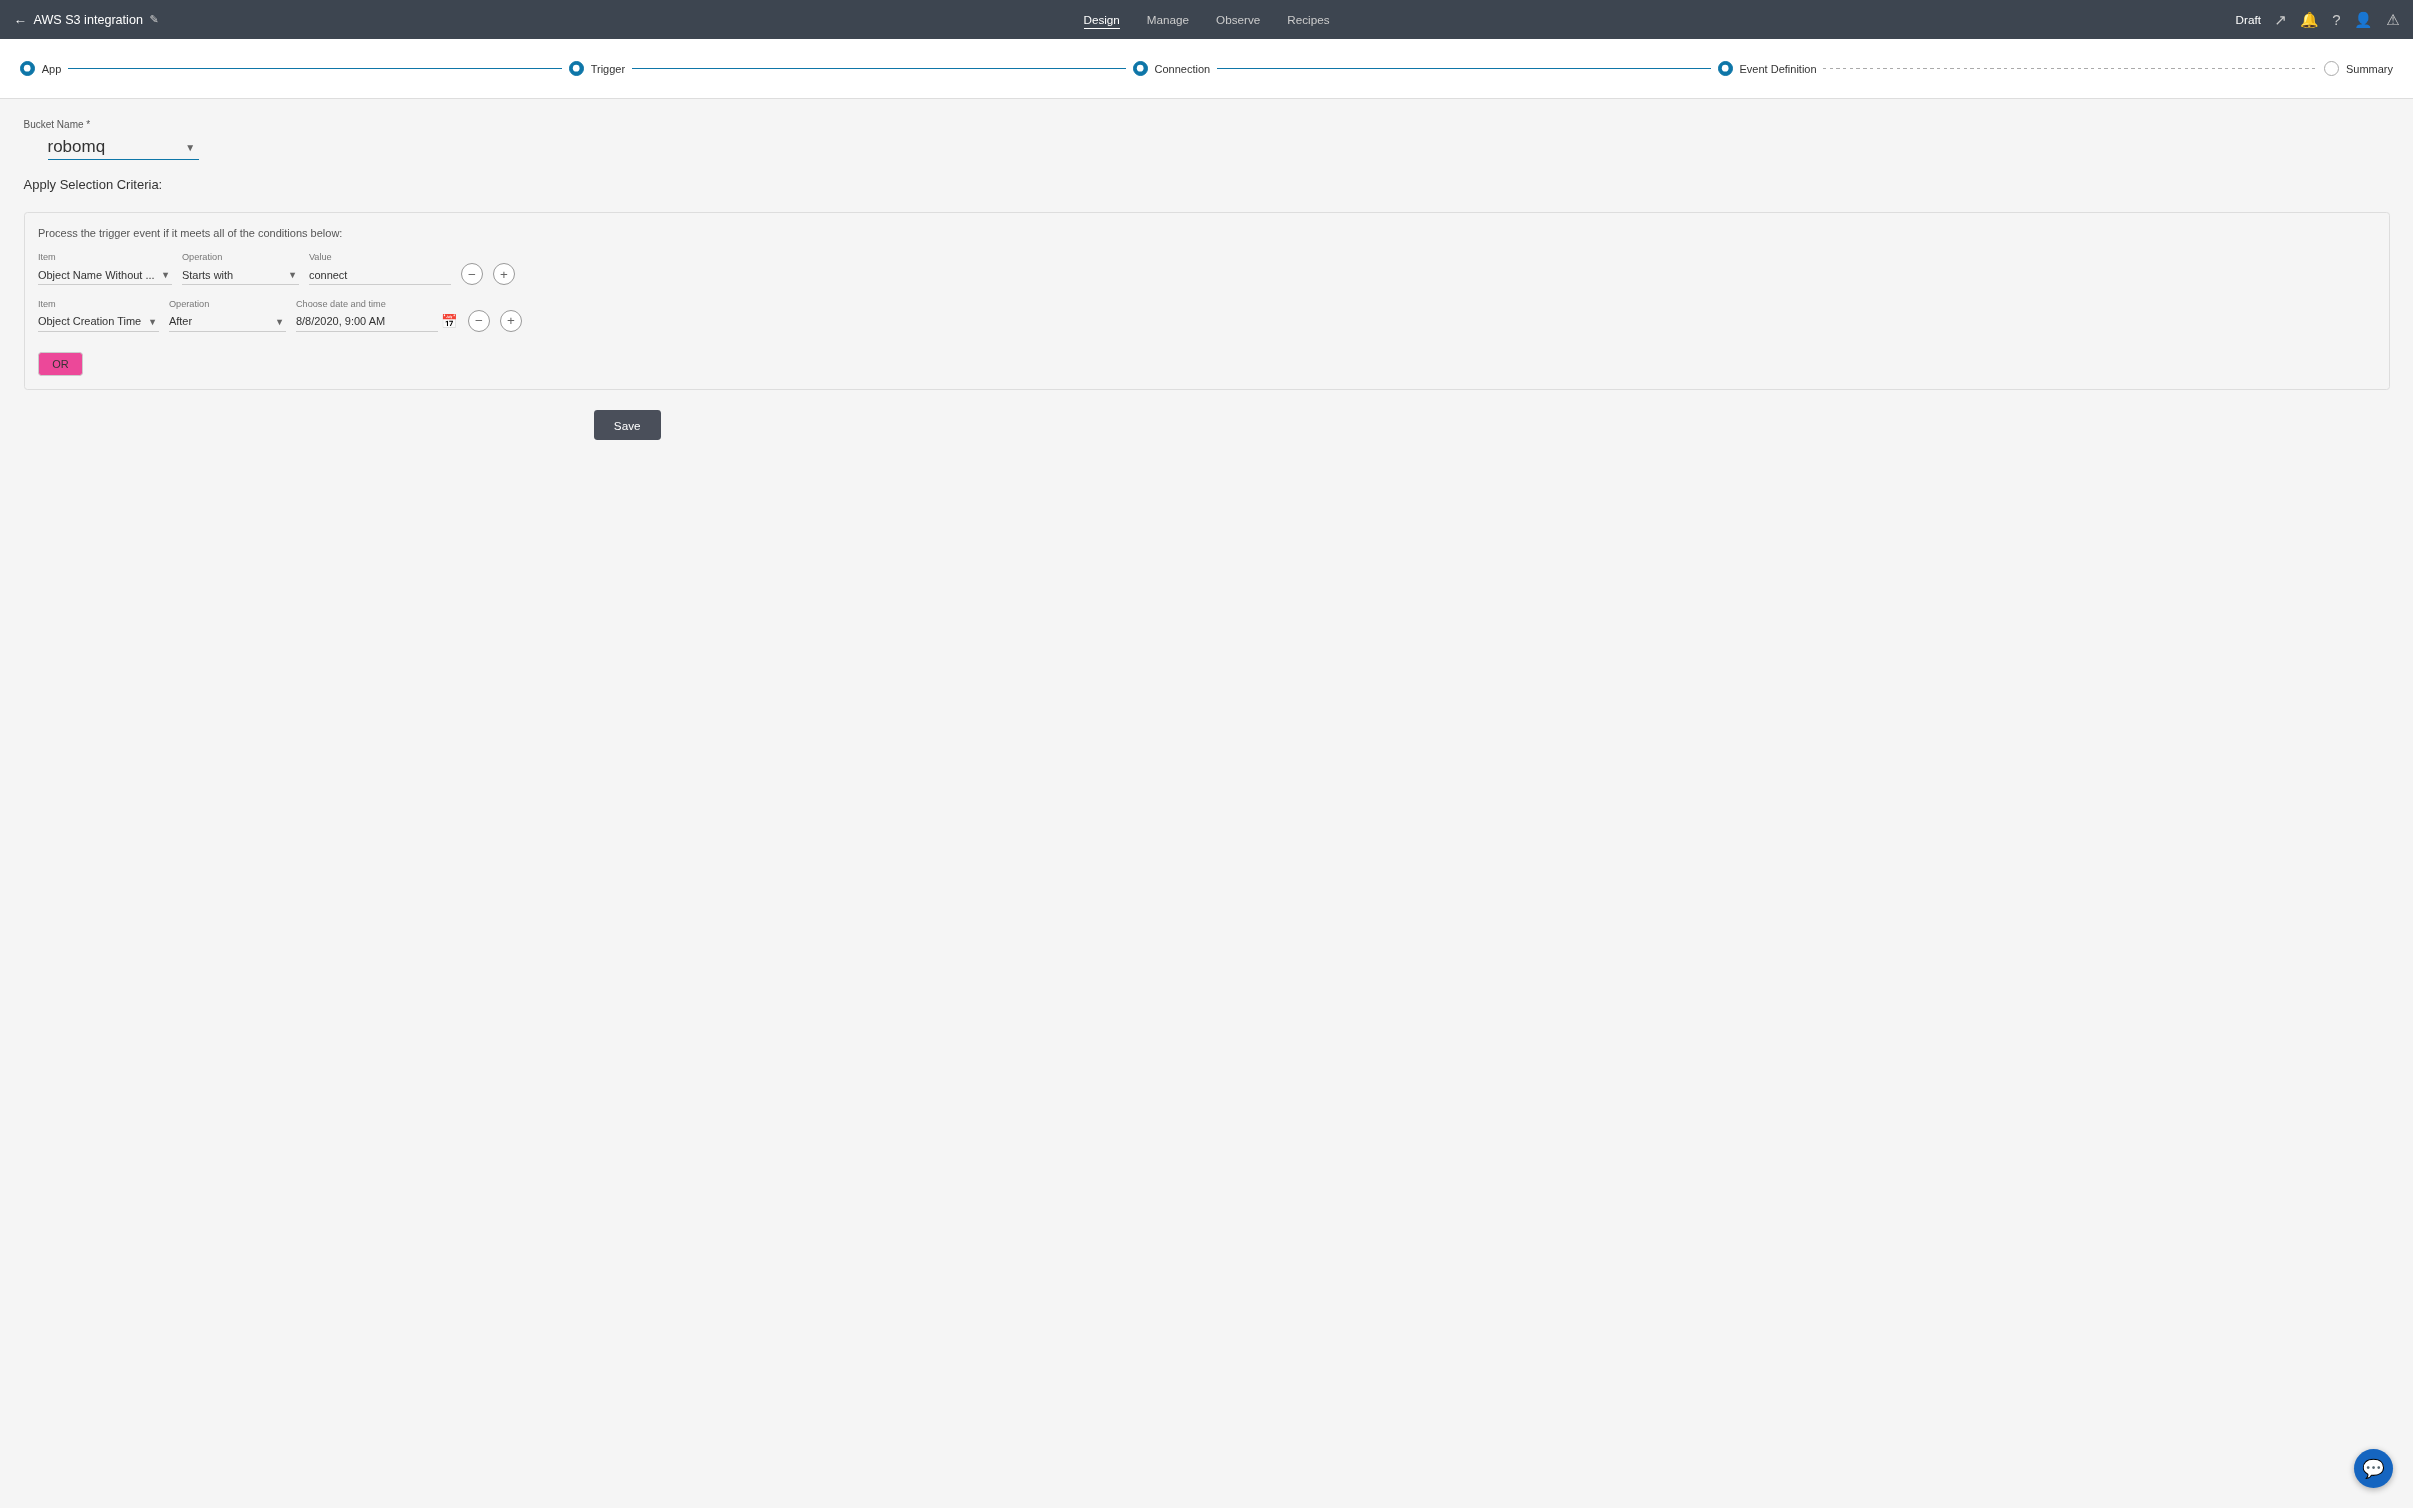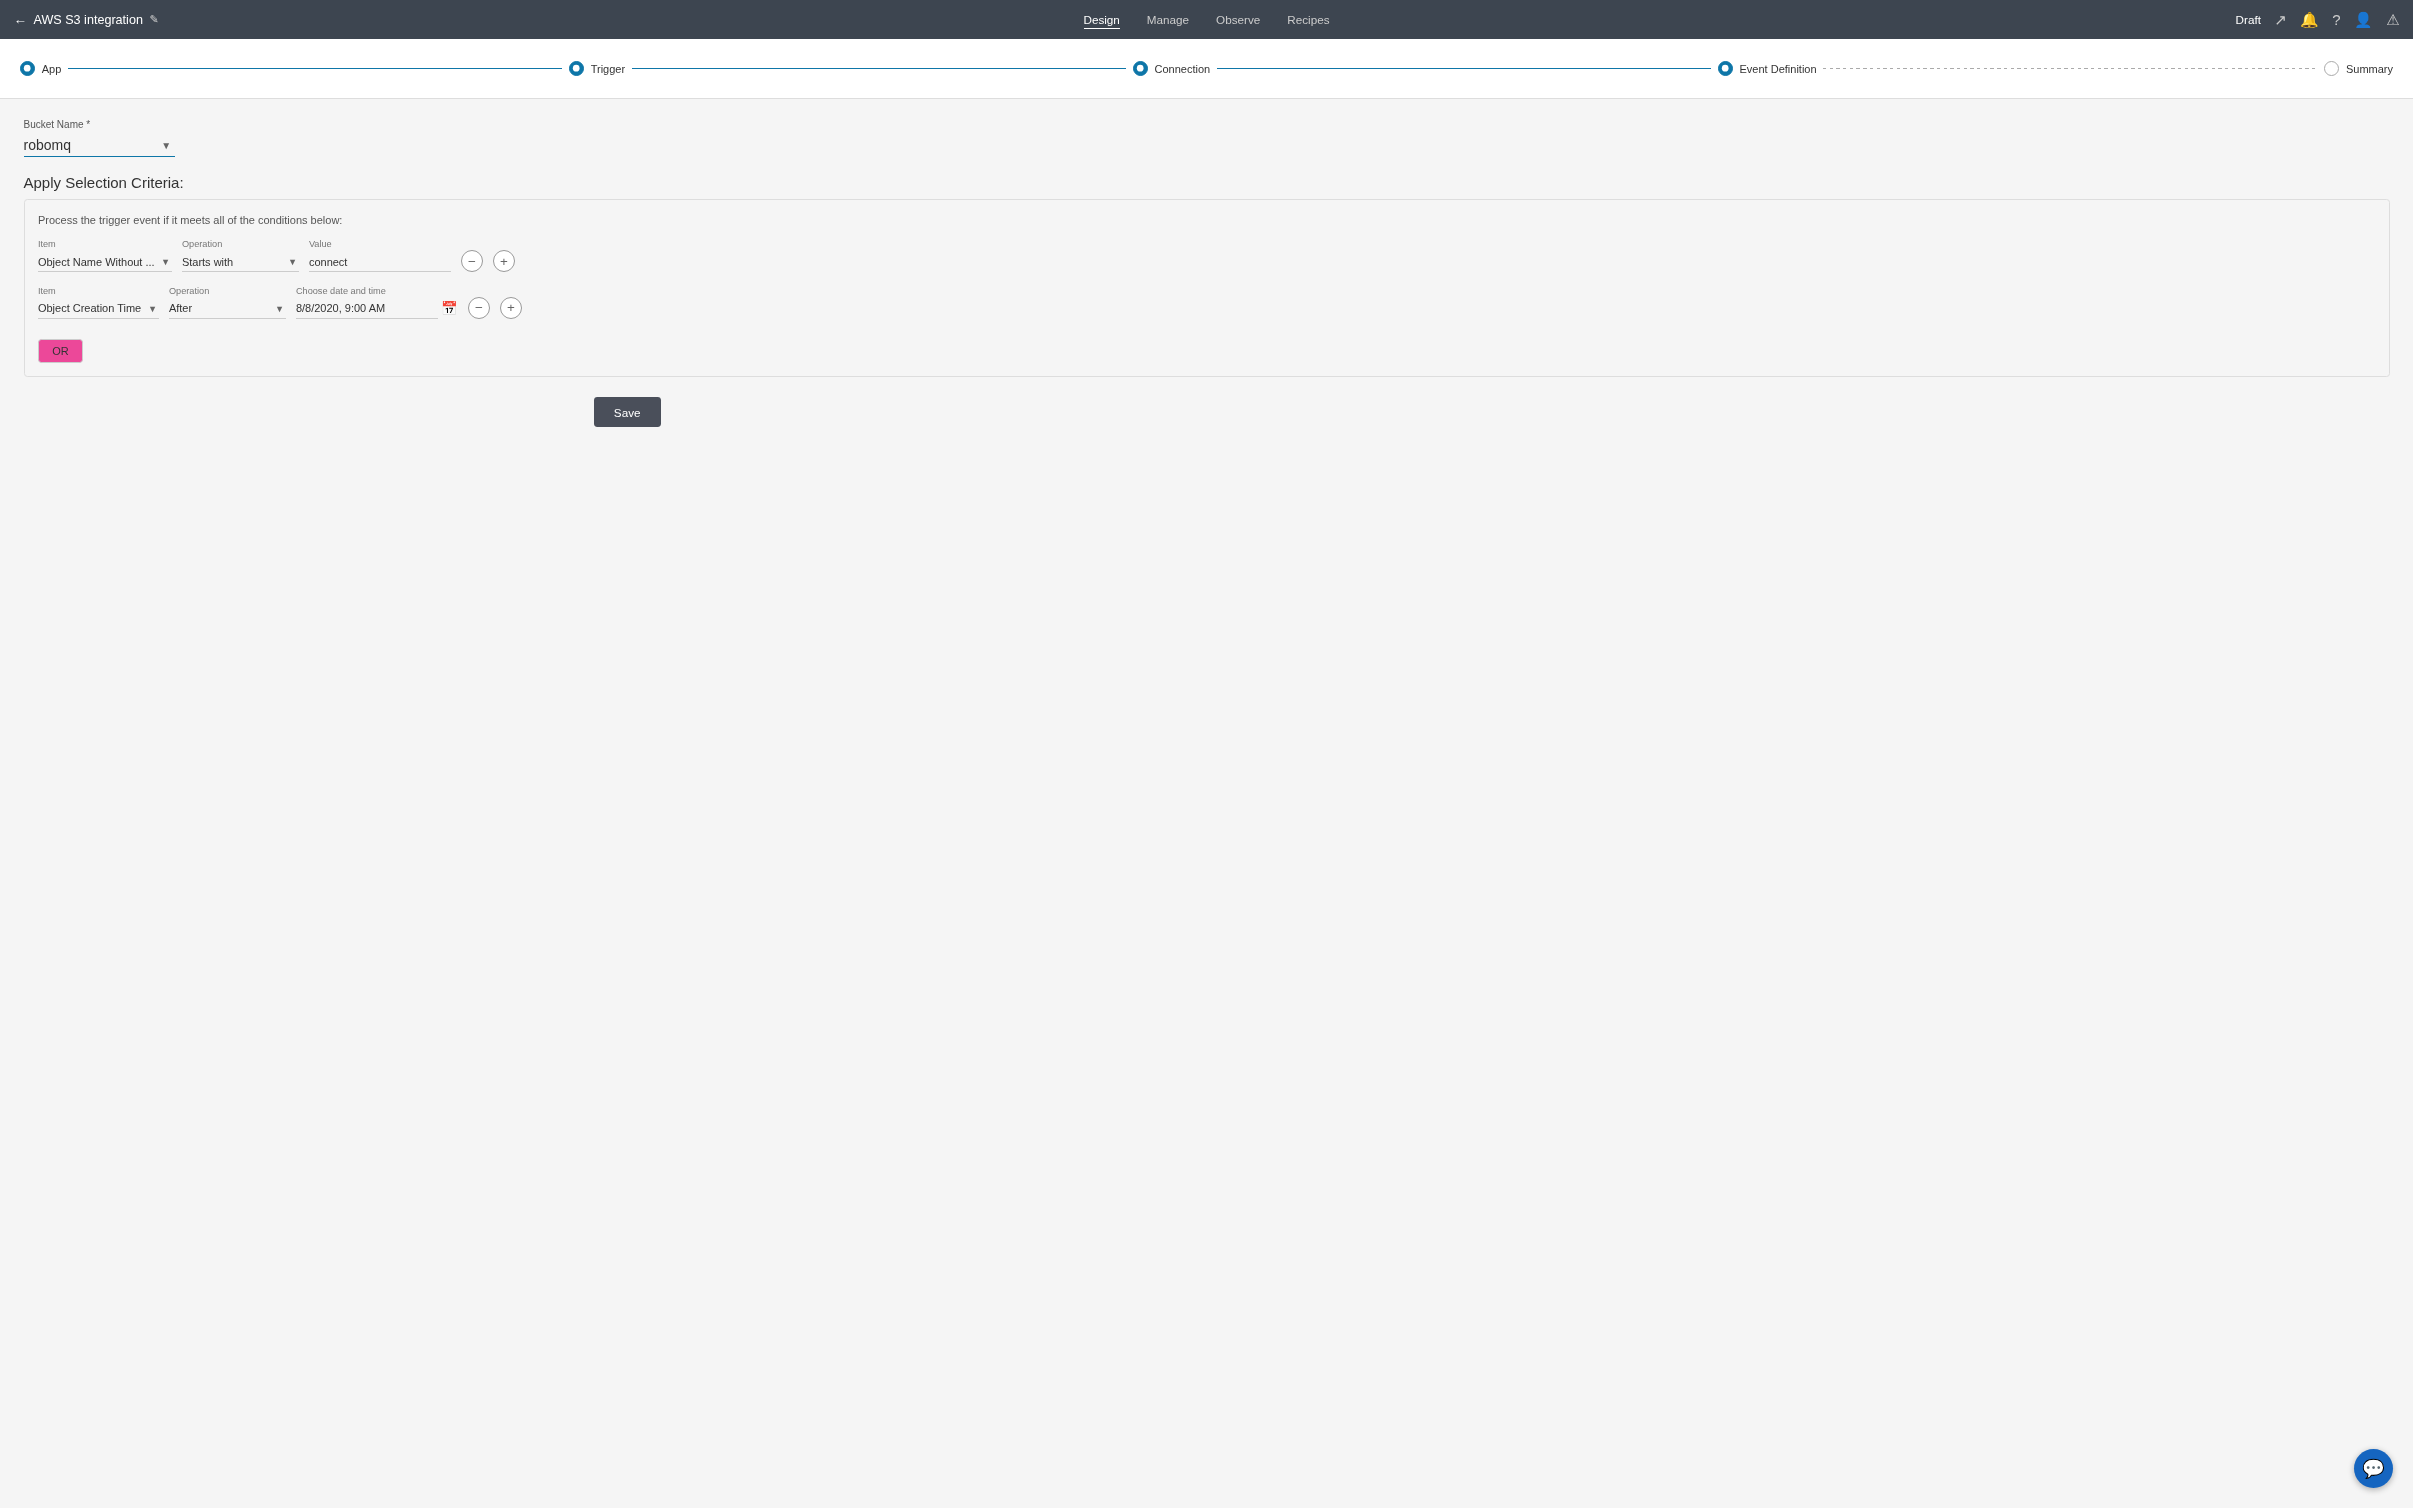--- a/index.html
+++ b/index.html
@@ -237,45 +237,46 @@
     }
     .select-wrapper {
       position: relative;
       display: inline-block;
     }
     .select-field {
       appearance: none;
       border: none;
       border-bottom: 0.8px solid #0e76a8;
       background: transparent;
-      font-size: 14px;
+      font-size: 17px;
       color: #333;
       padding: 3.4px 20px 3.4px 0;
       min-width: 151px;
       cursor: pointer;
       outline: none;
+      margin-left: 24px;
     }
     .select-arrow {
       position: absolute;
       right: 3.4px;
       top: 50%;
       transform: translateY(-50%);
       pointer-events: none;
       color: #666;
       font-size: 10px;
     }
 
     
     .criteria-section {
       margin-top: 17px;
     }
     .criteria-label {
-      font-size: 15px;
-      color: #333;
-      margin-bottom: 8px;
+      font-size: 13px;
+      color: #333;
+      margin-bottom: 20px;
     }
     .criteria-box {
       border: 0.8px solid #ddd;
       border-radius: 3.4px;
       padding: 13.4px;
     }
     .criteria-header {
       font-size: 11px;
       color: #555;
       margin-bottom: 13.4px;

